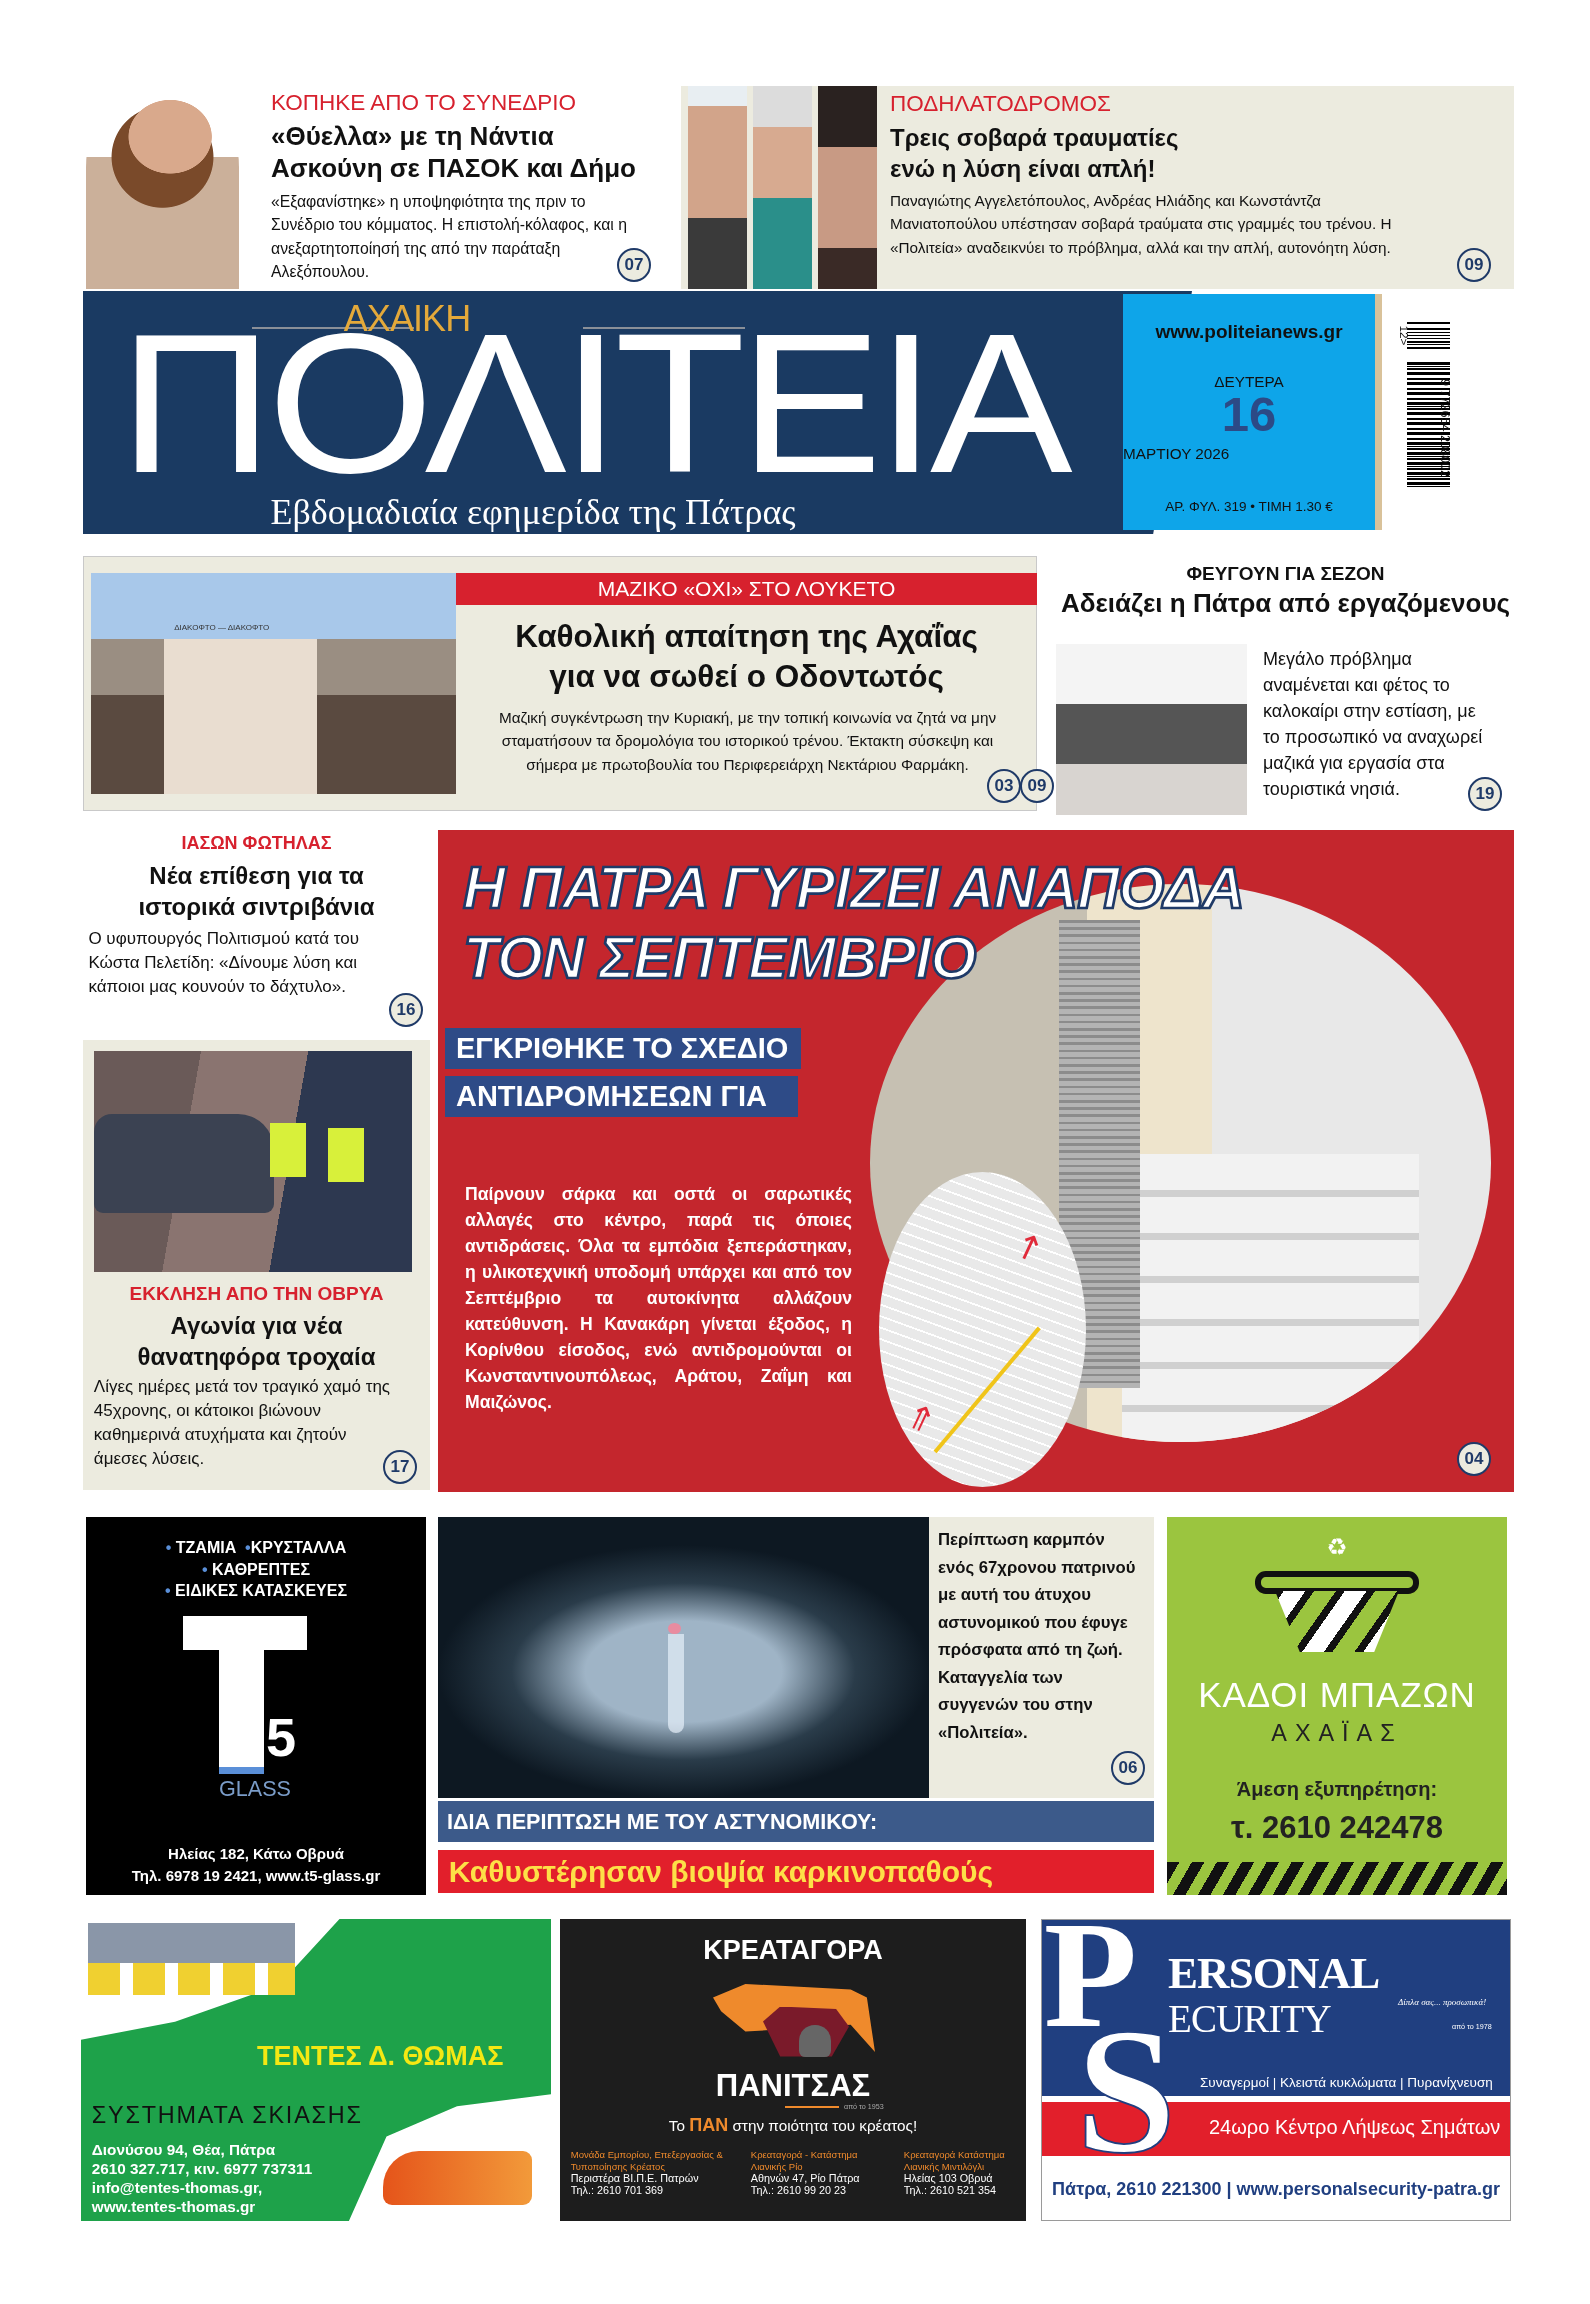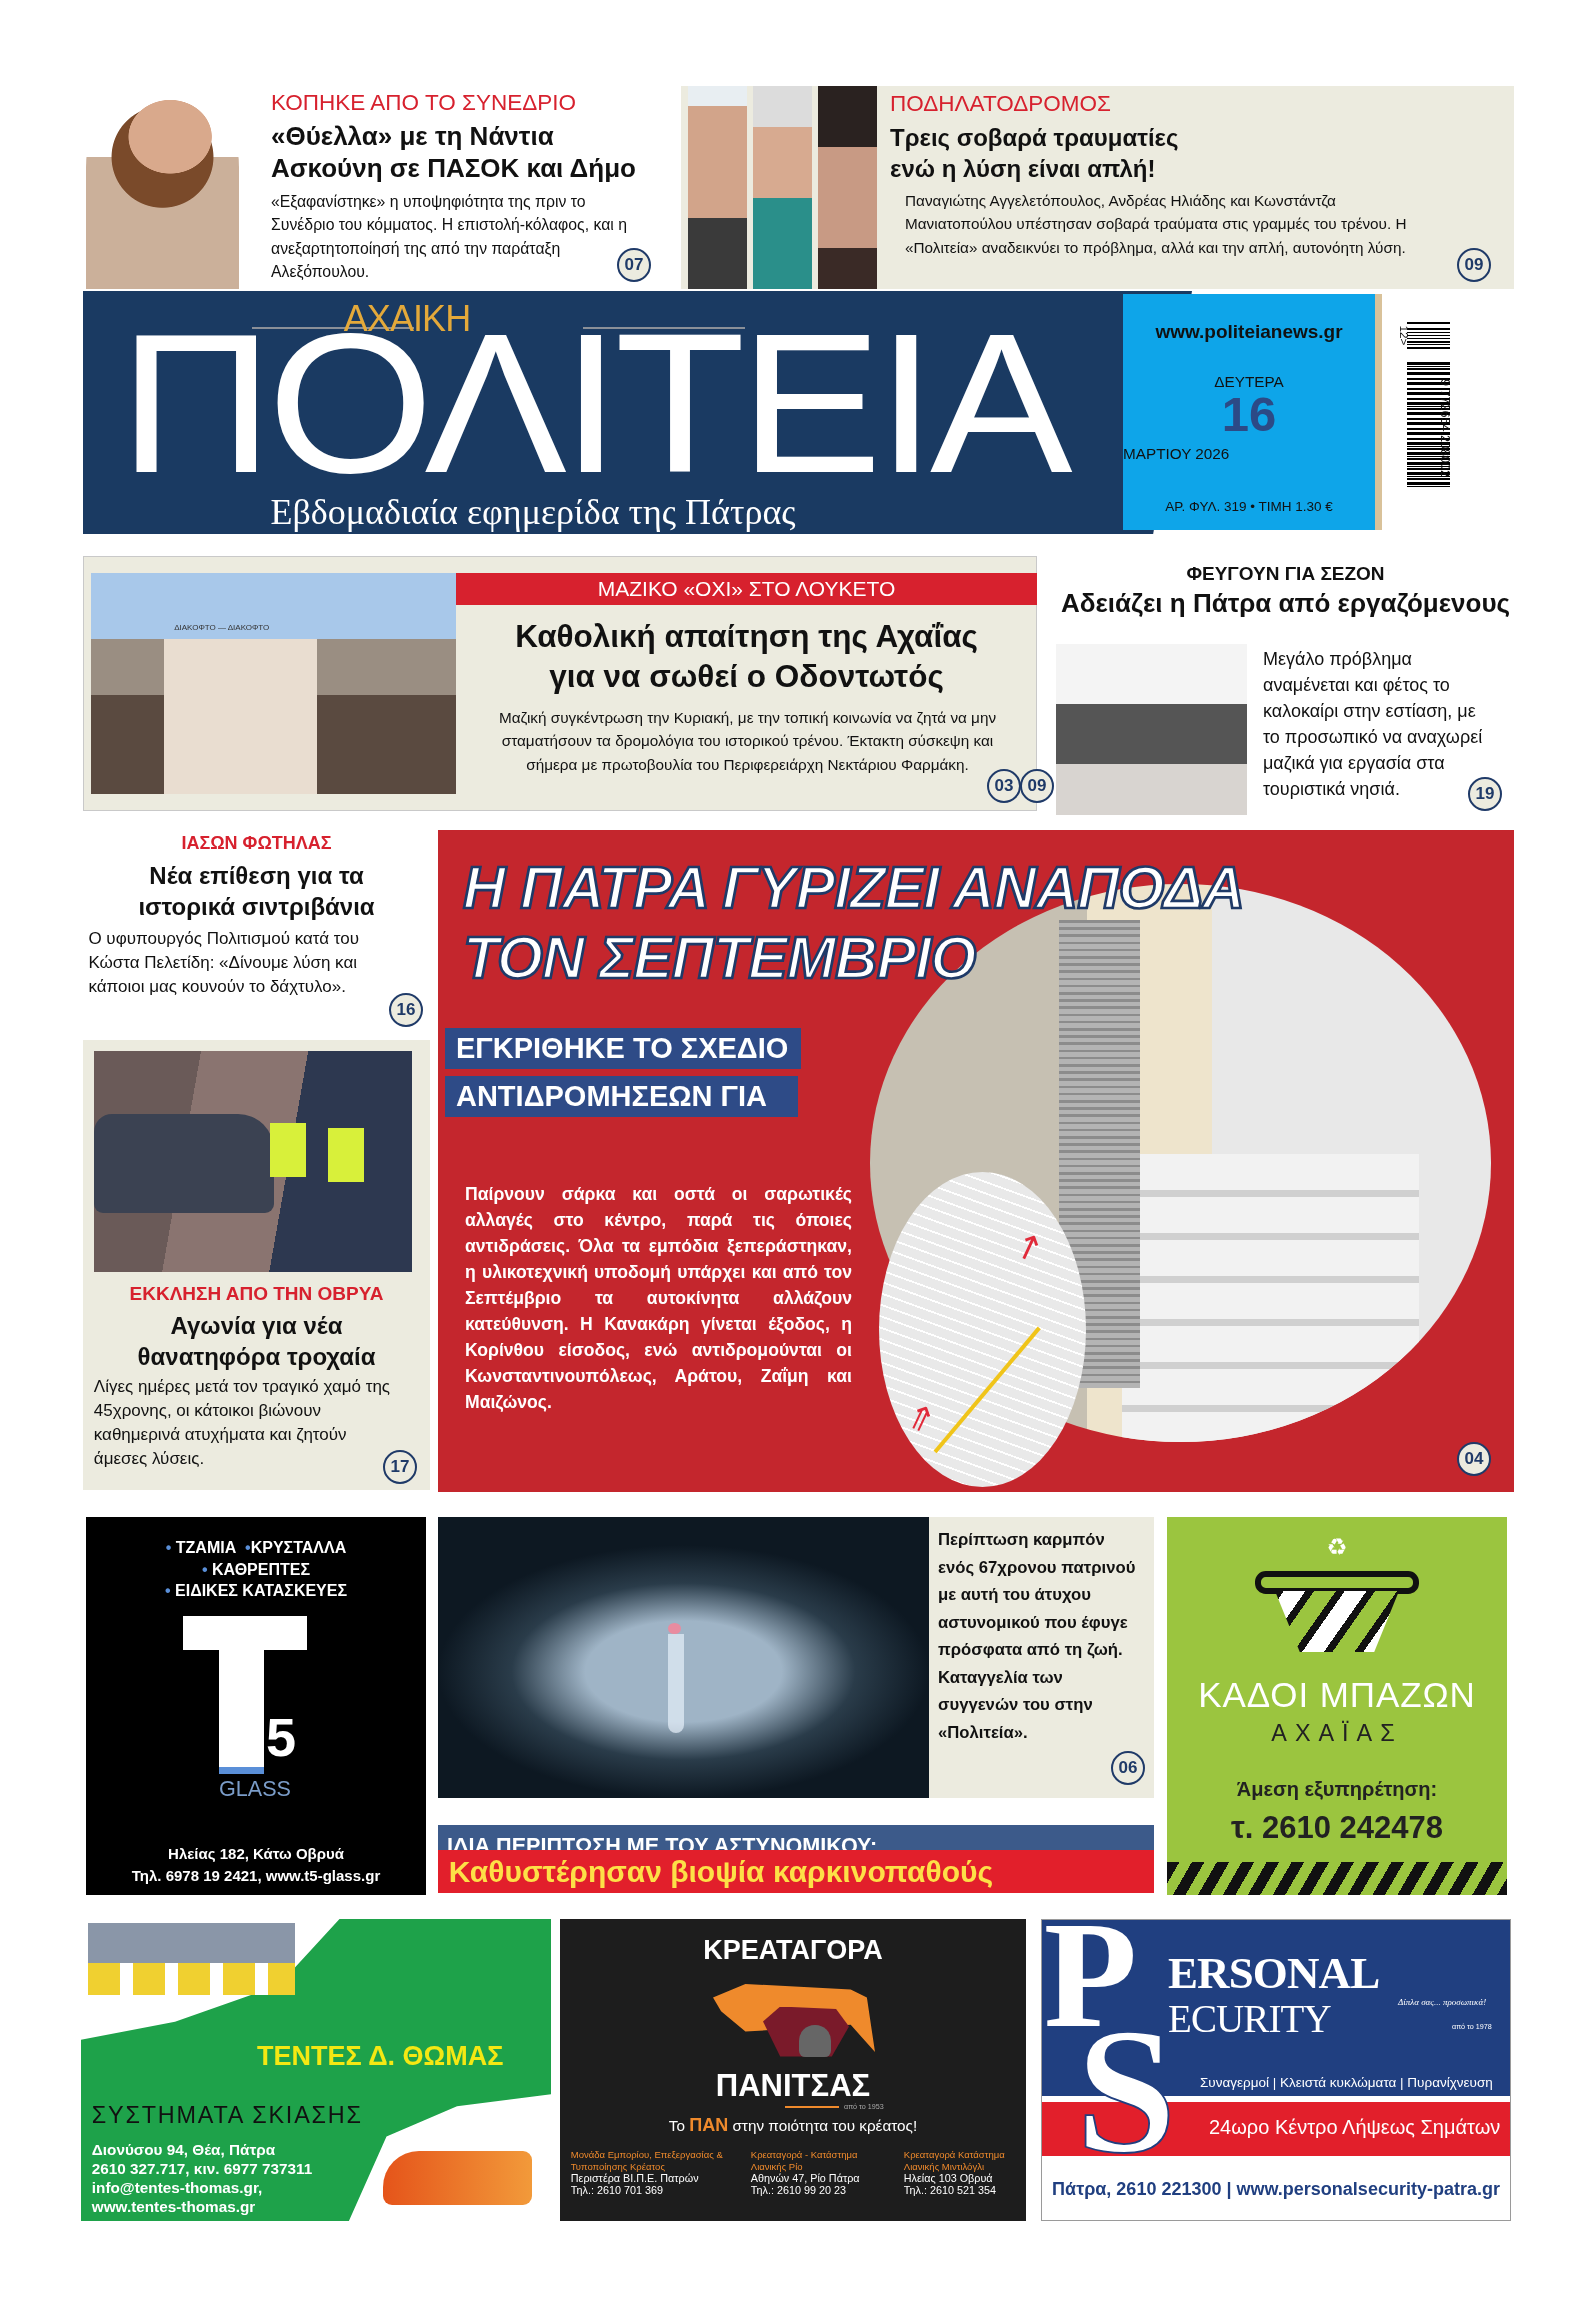--- a/index.html
+++ b/index.html
@@ -60,21 +60,21 @@
 
 <div id="top-right" class="abs">
   <div class="photo" style="left:7.2px;top:0;width:59px;height:203px;background:linear-gradient(#e8eef2 0 10%, #d2a48a 10% 65%, #3a3a3a 65%);"></div>
   <div class="photo" style="left:72px;top:0;width:59px;height:203px;background:linear-gradient(#dcdcdc 0 20%, #d7aa90 20% 55%, #2a8f8a 55%);"></div>
   <div class="photo" style="left:137px;top:0;width:59px;height:203px;background:linear-gradient(#2a2220 0 30%, #c89a84 30% 80%, #3a2a26 80%);"></div>
   <div class="abs kicker-red" style="left:209px;top:5.4px;font-size:22.5px;">ΠΟΔΗΛΑΤΟΔΡΟΜΟΣ</div>
   <div class="abs" style="left:209px;top:36px;font-size:24px;font-weight:bold;line-height:31px;">
     <div>Τρεις σοβαρά τραυματίες</div>
     <div>ενώ η λύση είναι απλή!</div>
   </div>
-  <div class="abs" style="left:224px;top:103px;width:540px;font-size:15.3px;line-height:23.4px;">Παναγιώτης Αγγελετόπουλος, Ανδρέας Ηλιάδης και Κωνστάντζα Μανιατοπούλου υπέστησαν σοβαρά τραύματα στις γραμμές του τρένου. Η «Πολιτεία» αναδεικνύει το πρόβλημα, αλλά και την απλή, αυτονόητη λύση.</div>
+  <div class="abs" style="left:209px;top:103px;width:540px;font-size:15.3px;line-height:23.4px;">Παναγιώτης Αγγελετόπουλος, Ανδρέας Ηλιάδης και Κωνστάντζα Μανιατοπούλου υπέστησαν σοβαρά τραύματα στις γραμμές του τρένου. Η «Πολιτεία» αναδεικνύει το πρόβλημα, αλλά και την απλή, αυτονόητη λύση.</div>
   <div class="pgnum" style="left:776px;top:162px;">09</div>
 </div>
 
 <div id="masthead" class="abs">
   <div class="abs" style="left:169px;top:36px;width:162px;height:1.8px;background:#8a8f98;"></div>
   <div class="abs" style="left:0;width:648px;top:7.2px;text-align:center;color:#e4a93a;font-size:36px;letter-spacing:-0.9px;">ΑΧΑΙΚΗ</div>
   <div class="abs" style="left:500px;top:36px;width:162px;height:1.8px;background:#8a8f98;"></div>
   <div class="abs" style="left:36px;top:23.4px;font-size:198px;line-height:180px;color:#ffffff;font-weight:normal;letter-spacing:-5.4px;transform:scaleX(1.08);transform-origin:left;">ΠΟΛΙΤΕΙΑ</div>
   <div class="abs" style="left:0;width:900px;top:200px;text-align:center;color:#ffffff;font-family:'Liberation Serif',serif;font-size:36px;">Εβδομαδιαία εφημερίδα της Πάτρας</div>
 </div>
@@ -186,21 +186,21 @@
 </div>
 
 <div id="biopsy" class="abs">
   <div class="photo" style="left:0;top:0;width:491px;height:281px;background:radial-gradient(ellipse 50% 45% at 50% 55%, #9fb4c6 0 40%, #2a3c4a 70%, #0d1822 100%);">
     <div class="abs" style="left:230px;top:117px;width:16px;height:99px;background:rgba(230,240,250,0.7);border-radius:0 0 8px 8px;"></div>
     <div class="abs" style="left:230px;top:106px;width:12.6px;height:10.8px;background:#e98ca0;border-radius:50%;"></div>
   </div>
   <div class="abs" style="left:491px;top:0;width:225px;height:281px;background:#ecebdf;"></div>
   <div class="abs" style="left:500px;top:9px;width:207px;font-size:16.7px;font-weight:bold;line-height:27.5px;">Περίπτωση καρμπόν ενός 67χρονου πατρινού με αυτή του άτυχου αστυνομικού που έφυγε πρόσφατα από τη ζωή. Καταγγελία των συγγενών του στην «Πολιτεία».</div>
   <div class="pgnum" style="left:673px;top:234px;">06</div>
-  <div class="abs" style="left:0;top:284px;width:716px;height:41px;background:#3c5a8a;color:#fff;font-weight:bold;font-size:21.6px;line-height:41px;padding-left:9px;margin-top:24px;">ΙΔΙΑ ΠΕΡΙΠΤΩΣΗ ΜΕ ΤΟΥ ΑΣΤΥΝΟΜΙΚΟΥ:</div>
+  <div class="abs" style="left:0;top:284px;width:716px;height:41px;background:#3c5a8a;color:#fff;font-weight:bold;font-size:21.6px;line-height:41px;padding-left:9px;">ΙΔΙΑ ΠΕΡΙΠΤΩΣΗ ΜΕ ΤΟΥ ΑΣΤΥΝΟΜΙΚΟΥ:</div>
   <div class="abs" style="left:0;top:333px;width:716px;height:43px;background:#e21f2b;color:#fde047;font-weight:bold;font-size:30px;line-height:43px;padding-left:10.8px;">Καθυστέρησαν βιοψία καρκινοπαθούς</div>
 </div>
 
 <div id="ad-kadoi" class="abs">
   <div class="abs" style="left:0;width:100%;top:16px;text-align:center;color:#fff;font-size:23.4px;">♻</div>
   <div class="abs" style="left:88px;top:54px;width:164px;height:81px;">
     <div class="abs" style="left:0;top:0;width:164px;height:23.4px;border:6.3px solid #111;border-radius:10.8px;"></div>
     <div class="abs" style="left:20px;top:20px;width:124px;height:61px;background:repeating-linear-gradient(125deg,#111 0 7.2px,#fff 7.2px 25px,#111 25px 32px,#9bc53f 32px 50px);clip-path:polygon(0 0,100% 0,80% 100%,20% 100%);"></div>
   </div>
   <div class="abs" style="left:0;width:100%;top:158px;text-align:center;color:#fff;font-size:35px;letter-spacing:0.9px;">ΚΑΔΟΙ ΜΠΑΖΩΝ</div>

